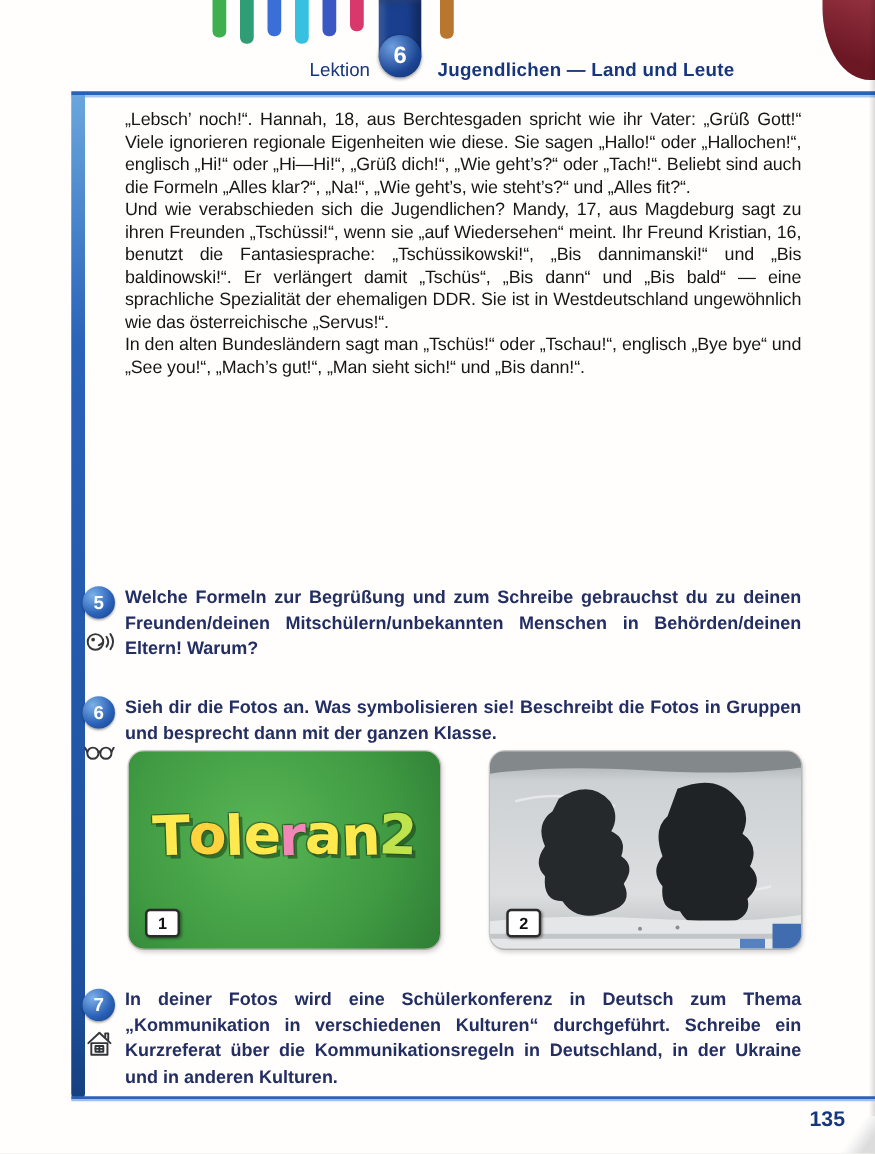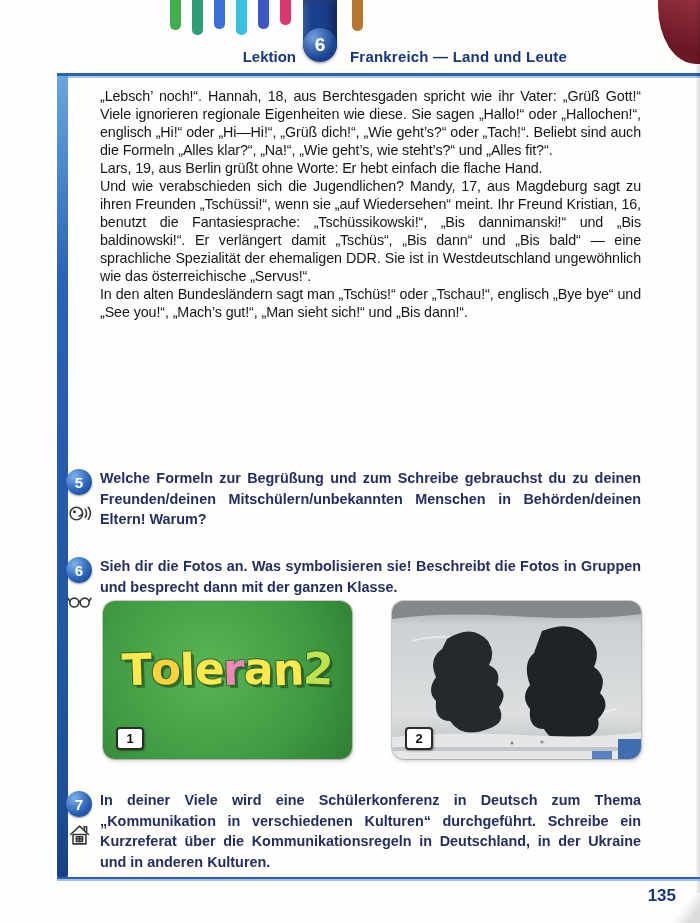--- a/index.html
+++ b/index.html
@@ -18,21 +18,21 @@
   .top-bars .bar:nth-child(5){height:29px}
   .top-bars .bar:nth-child(6){height:25px}
   .tab-orange{position:absolute; left:352px; top:0; width:11px; height:31px; border-radius:0 0 5px 5px;}
   .ribbon{position:absolute; left:303px; top:0; width:34px; height:50px;
     border-radius:0 0 4px 4px; box-shadow:inset -6px 0 8px rgba(0,0,0,.35), inset 4px 0 6px rgba(255,255,255,.15);}
   .lesson-circle{position:absolute; left:303px; top:28px; width:34px; height:34px; border-radius:50%;
     background:radial-gradient(circle at 32% 28%, #6f9fe0, #1c4694 62%, #122f66);
     color:#fff; font-weight:bold; font-size:19px; display:flex; align-items:center; justify-content:center;
     box-shadow:0 1px 3px rgba(0,0,0,.45);}
   .lektion-label{position:absolute; left:196px; top:48px; width:100px; text-align:right;
-    font-weight:bold; font-size:15px; color:#16377e;}
+    font-weight:normal; font-size:15px; color:#16377e;}
   .lesson-title{position:absolute; left:350px; top:48px; font-weight:bold; font-size:15px; color:#16377e; letter-spacing:.2px;}
   .header-rule{position:absolute; left:57px; top:73px; width:643px; height:5px;
     background:linear-gradient(180deg,#2a62b8 0 58%, #a9c8ec 58% 100%);}
   .corner-top-right{position:absolute; right:0; top:0; width:42px; height:64px;
     background:linear-gradient(200deg,#93303f,#6b1724 70%); border-radius:0 0 0 90%;}
   .right-edge{position:absolute; right:0; top:0; bottom:0; width:5px;
     background:linear-gradient(90deg, rgba(0,0,0,0), rgba(0,0,0,.14));}
   .left-bar{position:absolute; left:57px; top:76px; width:11px; height:802px;
     background:linear-gradient(180deg,#6aa6dd,#2a62b8 25%,#1d4f9c 90%,#16407f); border-radius:0 0 3px 3px;}
   
@@ -89,29 +89,28 @@
     <div class="bar" style="background: rgb(58, 87, 196);"></div>
     <div class="bar" style="background: rgb(216, 56, 107);"></div>
   </div>
   <div class="ribbon" style="background: rgb(26, 63, 142);"></div>
   <div class="tab-orange" style="background: rgb(184, 118, 47);"></div>
 
   <div class="lektion-label">Lektion</div>
   <div class="lesson-circle">
     <span>6</span>
   </div>
-  <div class="lesson-title">Frankreich — Land und Leute</div>
+  <div class="lesson-title">Jugendlichen — Land und Leute</div>
   <div class="header-rule"></div>
   <div class="corner-top-right"></div>
   <div class="right-edge"></div>
   <div class="left-bar"></div>
 
   <div class="article">
     <p>„Lebsch’ noch!“. Hannah, 18, aus Berchtesgaden spricht wie ihr Vater: „Grüß Gott!“ Viele ignorieren regionale Eigenheiten wie diese. Sie sagen „Hallo!“ oder „Hallochen!“, englisch „Hi!“ oder „Hi—Hi!“, „Grüß dich!“, „Wie geht’s?“ oder „Tach!“. Beliebt sind auch die Formeln „Alles klar?“, „Na!“, „Wie geht’s, wie steht’s?“ und „Alles fit?“.</p>
-    <p>Lars, 19, aus Berlin grüßt ohne Worte: Er hebt einfach die flache Hand.</p>
     <p>Und wie verabschieden sich die Jugendlichen? Mandy, 17, aus Magdeburg sagt zu ihren Freunden „Tschüssi!“, wenn sie „auf Wiedersehen“ meint. Ihr Freund Kristian, 16, benutzt die Fantasiesprache: „Tschüssikowski!“, „Bis dannimanski!“ und „Bis baldinowski!“. Er verlängert damit „Tschüs“, „Bis dann“ und „Bis bald“ — eine sprachliche Spezialität der ehemaligen DDR. Sie ist in Westdeutschland ungewöhnlich wie das österreichische „Servus!“.</p>
     <p>In den alten Bundesländern sagt man „Tschüs!“ oder „Tschau!“, englisch „Bye bye“ und „See you!“, „Mach’s gut!“, „Man sieht sich!“ und „Bis dann!“.</p>
   </div>
 
   <div class="exercise ex5">
     <div class="gutter">
       <div class="num-circle">
         <span>5</span>
       </div>
       <svg class="ex-icon" viewBox="0 0 24 24">
@@ -182,20 +181,20 @@
         <span>7</span>
       </div>
       <svg class="ex-icon" viewBox="0 0 24 24">
         <path d="M3.5,12 L12,4 L20.5,12"></path>
         <path d="M16.5,7.5 V4.5 h2.3 v5.2"></path>
         <rect x="5.8" y="12" width="12.4" height="9"></rect>
         <rect x="9" y="14.2" width="6" height="4.4"></rect>
         <path d="M12,14.2 v4.4 M9,16.4 h6"></path>
       </svg>
     </div>
-    <div class="ex-text">In deiner Viele wird eine Schülerkonferenz in Deutsch zum Thema „Kommunikation in verschiedenen Kulturen“ durchgeführt. Schreibe ein Kurzreferat über die Kommunikationsregeln in Deutschland, in der Ukraine und in anderen Kulturen.</div>
+    <div class="ex-text">In deiner Fotos wird eine Schülerkonferenz in Deutsch zum Thema „Kommunikation in verschiedenen Kulturen“ durchgeführt. Schreibe ein Kurzreferat über die Kommunikationsregeln in Deutschland, in der Ukraine und in anderen Kulturen.</div>
   </div>
 
   <div class="bottom-rule"></div>
   <div class="page-number">135</div>
   <div class="corner-curl"></div>
 
 </div>
 
 </body></html>

